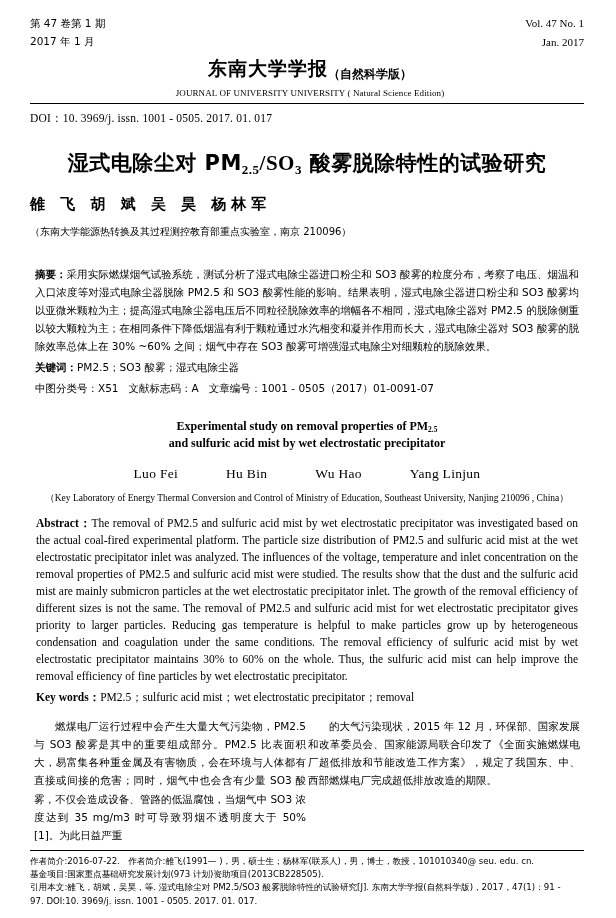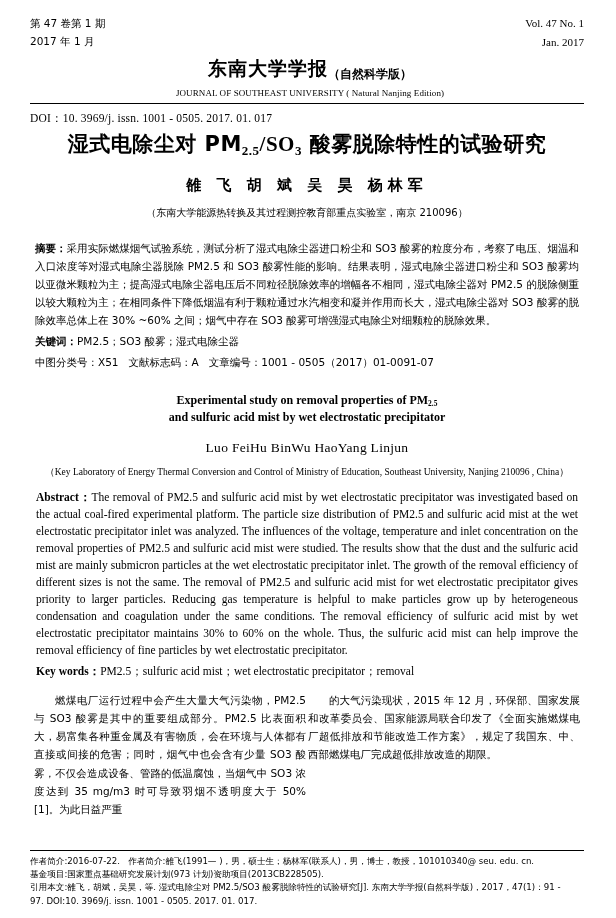--- a/index.html
+++ b/index.html
@@ -82,51 +82,49 @@
     margin-top: 7px;
     letter-spacing: 0.2px;
   }
 
   
   .cn-title {
     text-align: center;
     font-family: "DejaVu Sans", sans-serif;
     font-size: 21px;
     font-weight: bold;
-    margin-top: 4px;
+    margin-top: 23px;
     letter-spacing: 0.5px;
   }
   .cn-title .f {
     font-family: "Liberation Serif", serif;
   }
   .sub {
     font-size: 0.62em;
     vertical-align: -0.28em;
   }
   .cn-authors {
-    text-align: center;
     font-family: "DejaVu Sans", sans-serif;
     font-size: 15px;
     font-weight: bold;
     margin-top: 17px;
     letter-spacing: 5px;
   }
   .cn-affil {
-    text-align: center;
     font-family: "DejaVu Sans", sans-serif;
     font-size: 10px;
     margin-top: 11px;
   }
 
   
   .cn-abs {
     font-family: "DejaVu Sans", sans-serif;
     font-size: 10.5px;
     line-height: 1.72;
-    margin-top: 19px;
+    margin-top: 26px;
     text-align: justify;
     text-justify: inter-ideograph;
     padding: 0 5px;
   }
   .cn-abs b { font-weight: bold; }
   .cn-kw {
     font-family: "DejaVu Sans", sans-serif;
     font-size: 10.5px;
     margin-top: 6px;
     padding: 0 5px;
@@ -149,21 +147,21 @@
     margin-top: 22px;
     line-height: 1.35;
   }
   .en-authors {
     text-align: center;
     font-family: "Liberation Serif", serif;
     font-size: 13.5px;
     margin-top: 14px;
     letter-spacing: 0.3px;
   }
-  .en-authors span { margin: 0 0; }
+  .en-authors span { margin: 0 24px; }
   .en-affil {
     text-align: center;
     font-family: "Liberation Serif", serif;
     font-size: 9.5px;
     margin-top: 10px;
   }
 
   
   .en-abs {
     font-family: "Liberation Serif", serif;
@@ -229,21 +227,21 @@
 
   <div class="masthead">
     <div class="mast-left">
       <div>第 47 卷第 1 期</div>
       <div>2017 年 1 月</div>
     </div>
     <div class="mast-center">
       <div class="mast-title-cn">
         <span>东南大学学报</span><span class="sub">（自然科学版）</span>
       </div>
-      <div class="mast-title-en">JOURNAL OF SOUTHEAST UNIVERSITY ( Natural Nanjing Edition)</div>
+      <div class="mast-title-en">JOURNAL OF UNIVERSITY UNIVERSITY ( Natural Science Edition)</div>
     </div>
     <div class="mast-right">
       <div>Vol. 47   No. 1</div>
       <div>Jan.  2017</div>
     </div>
   </div>
   <hr class="rule">
 
   <div class="doi">DOI：10. 3969/j. issn. 1001 - 0505. 2017. 01. 017</div>
 

